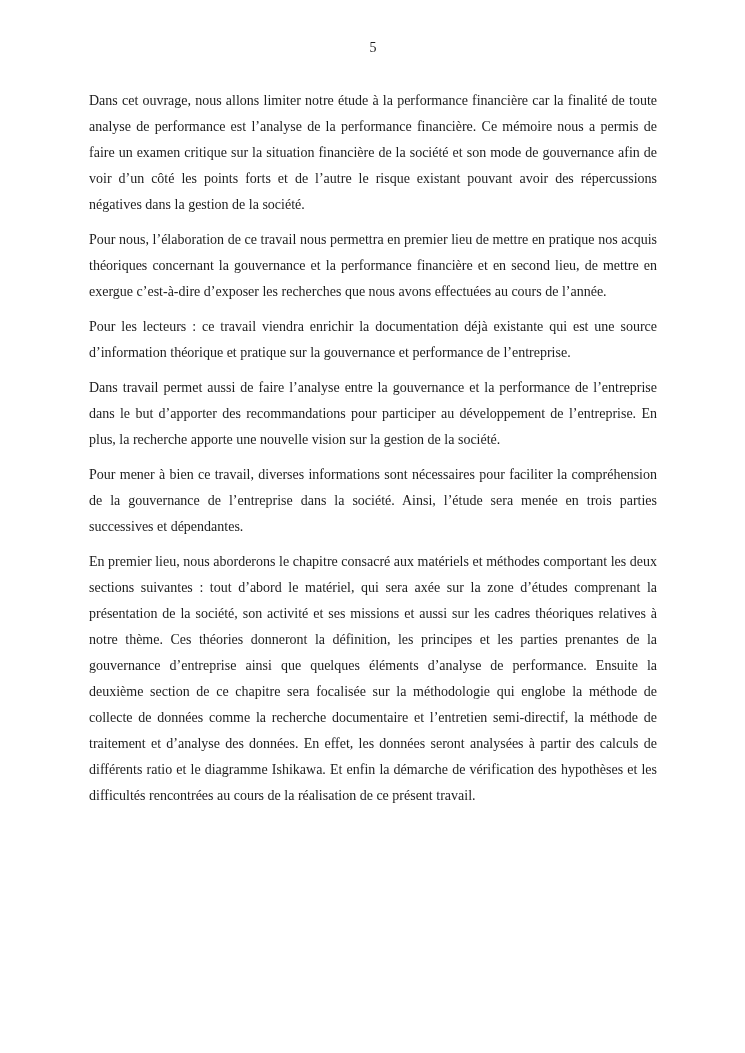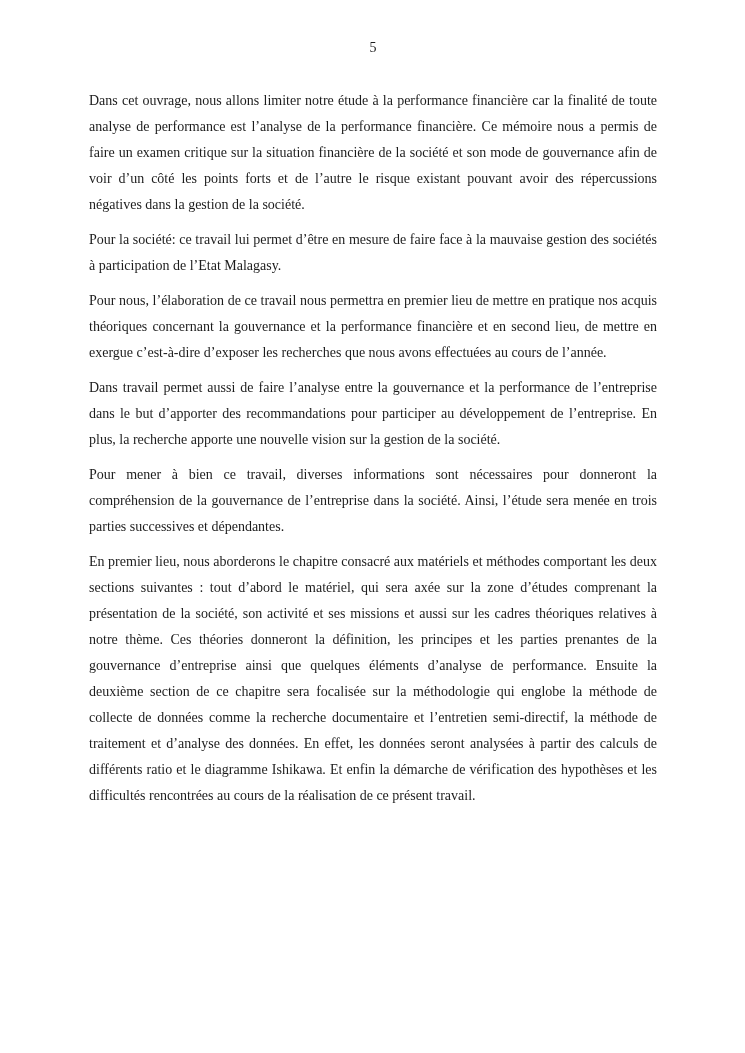--- a/index.html
+++ b/index.html
@@ -33,19 +33,19 @@
   }
 </style>
 </head>
 <body>
 
 <div class="document-page">
   <div class="page-number">5</div>
 
   <div class="body-text">
     <p>Dans cet ouvrage, nous allons limiter notre étude à la performance financière car la finalité de toute analyse de performance est l’analyse de la performance financière. Ce mémoire nous a permis de faire un examen critique sur la situation financière de la société et son mode de gouvernance afin de voir d’un côté les points forts et de l’autre le risque existant pouvant avoir des répercussions négatives dans la gestion de la société.</p>
-    <p>Pour la société: ce travail lui permet d’être en mesure de faire face à la mauvaise gestion des sociétés à participation de l’Etat Malagasy.</p>
     <p>Pour nous, l’élaboration de ce travail nous permettra en premier lieu de mettre en pratique nos acquis théoriques concernant la gouvernance et la performance financière et en second lieu, de mettre en exergue c’est-à-dire d’exposer les recherches que nous avons effectuées au cours de l’année.</p>
+    <p>Pour les lecteurs : ce travail viendra enrichir la documentation déjà existante qui est une source d’information théorique et pratique sur la gouvernance et performance de l’entreprise.</p>
     <p>Dans travail permet aussi de faire l’analyse entre la gouvernance et la performance de l’entreprise dans le but d’apporter des recommandations pour participer au développement de l’entreprise. En plus, la recherche apporte une nouvelle vision sur la gestion de la société.</p>
-    <p>Pour mener à bien ce travail, diverses informations sont nécessaires pour donneront la compréhension de la gouvernance de l’entreprise dans la société. Ainsi, l’étude sera menée en trois parties successives et dépendantes.</p>
+    <p>Pour mener à bien ce travail, diverses informations sont nécessaires pour faciliter la compréhension de la gouvernance de l’entreprise dans la société. Ainsi, l’étude sera menée en trois parties successives et dépendantes.</p>
     <p>En premier lieu, nous aborderons le chapitre consacré aux matériels et méthodes comportant les deux sections suivantes : tout d’abord le matériel, qui sera axée sur la zone d’études comprenant la présentation de la société, son activité et ses missions et aussi sur les cadres théoriques relatives à notre thème. Ces théories donneront la définition, les principes et les parties prenantes de la gouvernance d’entreprise ainsi que quelques éléments d’analyse de performance. Ensuite la deuxième section de ce chapitre sera focalisée sur la méthodologie qui englobe la méthode de collecte de données comme la recherche documentaire et l’entretien semi-directif, la méthode de traitement et d’analyse des données. En effet, les données seront analysées à partir des calculs de différents ratio et le diagramme Ishikawa. Et enfin la démarche de vérification des hypothèses et les difficultés rencontrées au cours de la réalisation de ce présent travail.</p>
   </div>
 </div>
 
 </body></html>

